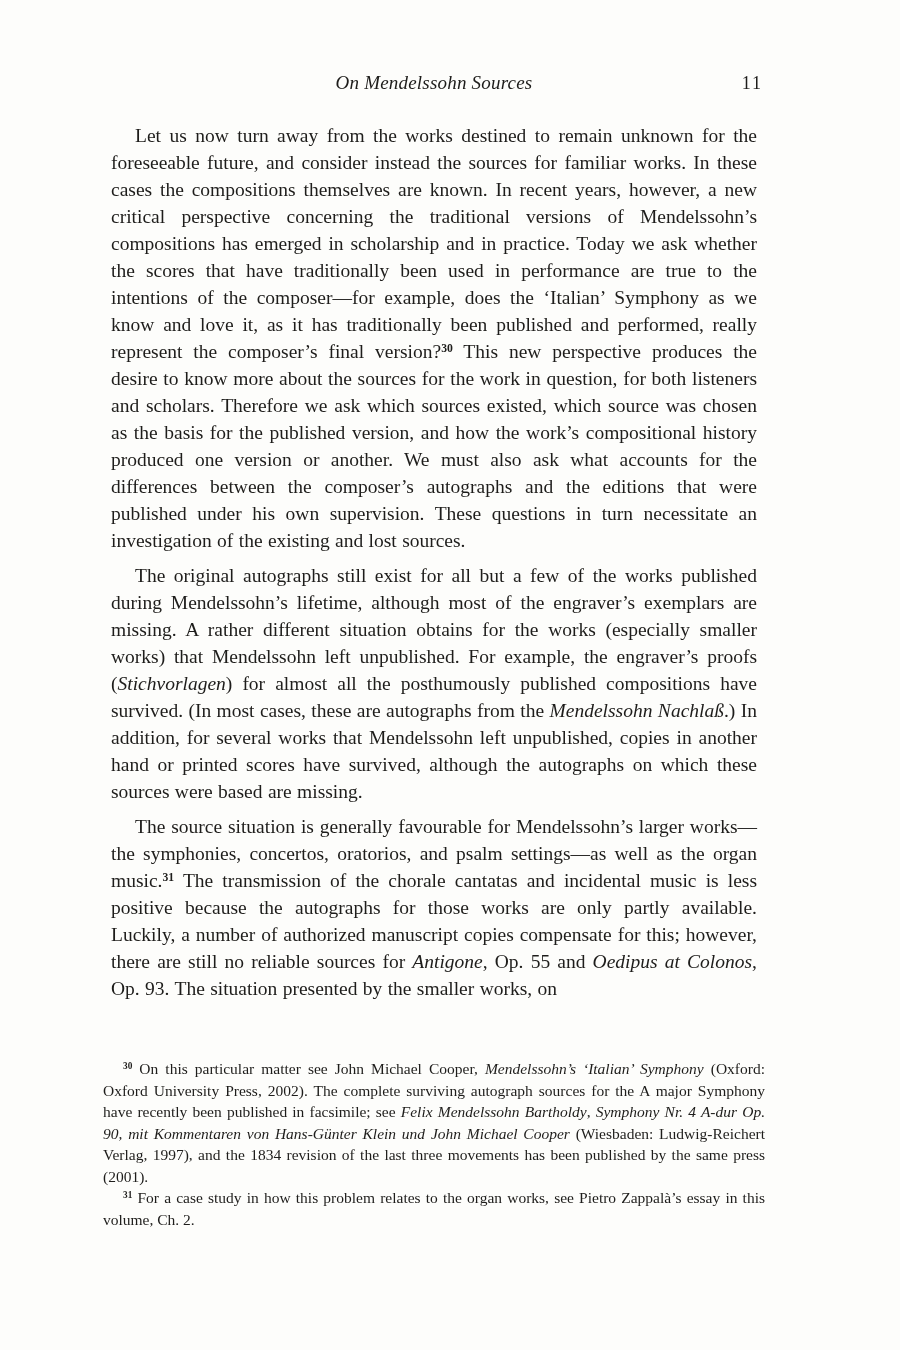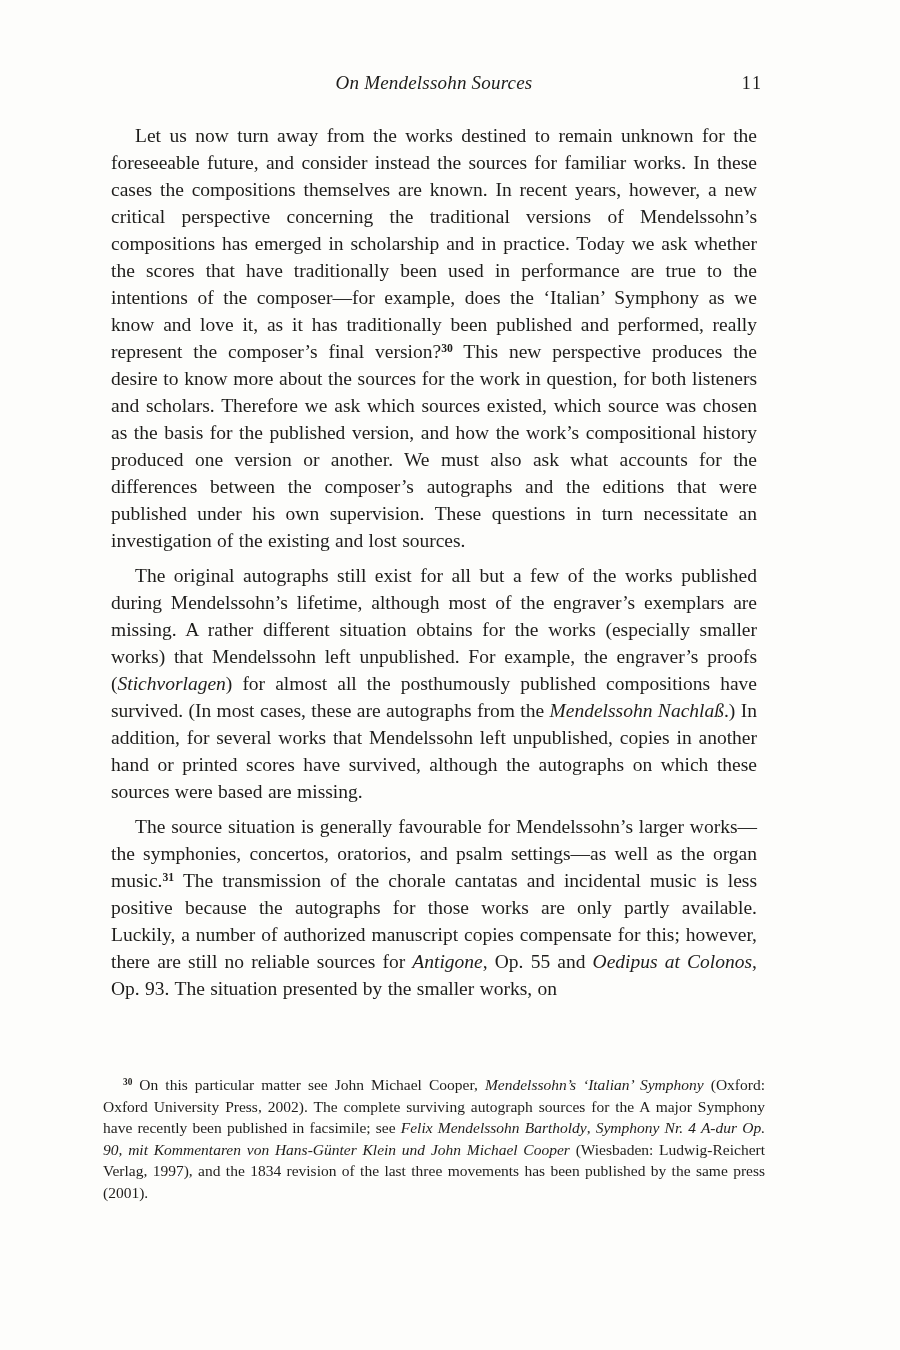--- a/index.html
+++ b/index.html
@@ -56,21 +56,21 @@
     font-weight: bold;
     vertical-align: baseline;
     position: relative;
     top: -0.5em;
     line-height: 0;
   }
   .it {
     font-style: italic;
   }
   .footnotes {
-    margin-top: 72px;
+    margin-top: 56px;
     font-family: Liberation Serif, serif;
   }
   .footnotes .footnote {
     margin: 0;
     text-align: justify;
     font-size: 15.5px;
     line-height: 21.5px;
     text-indent: 20px;
   }
 </style>
@@ -86,16 +86,17 @@
     </div>
 
     <div class="body-text">
         <p class="para"><span>Let us now turn away from the works destined to remain unknown for the foreseeable future, and consider instead the sources for familiar works. In these cases the compositions themselves are known. In recent years, however, a new critical perspective concerning the traditional versions of Mendelssohn’s compositions has emerged in scholarship and in practice. Today we ask whether the scores that have traditionally been used in performance are true to the intentions of the composer—for example, does the ‘Italian’ Symphony as we know and love it, as it has traditionally been published and performed, really represent the composer’s final version?</span><sup class="fnref">30</sup><span> This new perspective produces the desire to know more about the sources for the work in question, for both listeners and scholars. Therefore we ask which sources existed, which source was chosen as the basis for the published version, and how the work’s compositional history produced one version or another. We must also ask what accounts for the differences between the composer’s autographs and the editions that were published under his own supervision. These questions in turn necessitate an investigation of the existing and lost sources.</span></p>
         <p class="para"><span>The original autographs still exist for all but a few of the works published during Mendelssohn’s lifetime, although most of the engraver’s exemplars are missing. A rather different situation obtains for the works (especially smaller works) that Mendelssohn left unpublished. For example, the engraver’s proofs (</span><span class="it">Stichvorlagen</span><span>) for almost all the posthumously published compositions have survived. (In most cases, these are autographs from the </span><span class="it">Mendelssohn Nachlaß</span><span>.) In addition, for several works that Mendelssohn left unpublished, copies in another hand or printed scores have survived, although the autographs on which these sources were based are missing.</span></p>
         <p class="para"><span>The source situation is generally favourable for Mendelssohn’s larger works—the symphonies, concertos, oratorios, and psalm settings—as well as the organ music.</span><sup class="fnref">31</sup><span> The transmission of the chorale cantatas and incidental music is less positive because the autographs for those works are only partly available. Luckily, a number of authorized manuscript copies compensate for this; however, there are still no reliable sources for </span><span class="it">Antigone</span><span>, Op. 55 and </span><span class="it">Oedipus at Colonos</span><span>, Op. 93. The situation presented by the smaller works, on</span></p>
       </div>
 
     <div class="footnotes">
         <p class="footnote"><sup class="fnref">30</sup><span> On this particular matter see John Michael Cooper, </span><span class="it">Mendelssohn’s ‘Italian’ Symphony</span><span> (Oxford: Oxford University Press, 2002). The complete surviving autograph sources for the A major Symphony have recently been published in facsimile; see </span><span class="it">Felix Mendelssohn Bartholdy</span><span>, </span><span class="it">Symphony Nr. 4 A-dur Op. 90, mit Kommentaren von Hans-Günter Klein und John Michael Cooper</span><span> (Wiesbaden: Ludwig-Reichert Verlag, 1997), and the 1834 revision of the last three movements has been published by the same press (2001).</span></p>
+        <p class="footnote"><sup class="fnref">31</sup><span> For a case study in how this problem relates to the organ works, see Pietro Zappalà’s essay in this volume, Ch. 2.</span></p>
       </div>
 
   </div>
 </div>
 
 </body></html>

